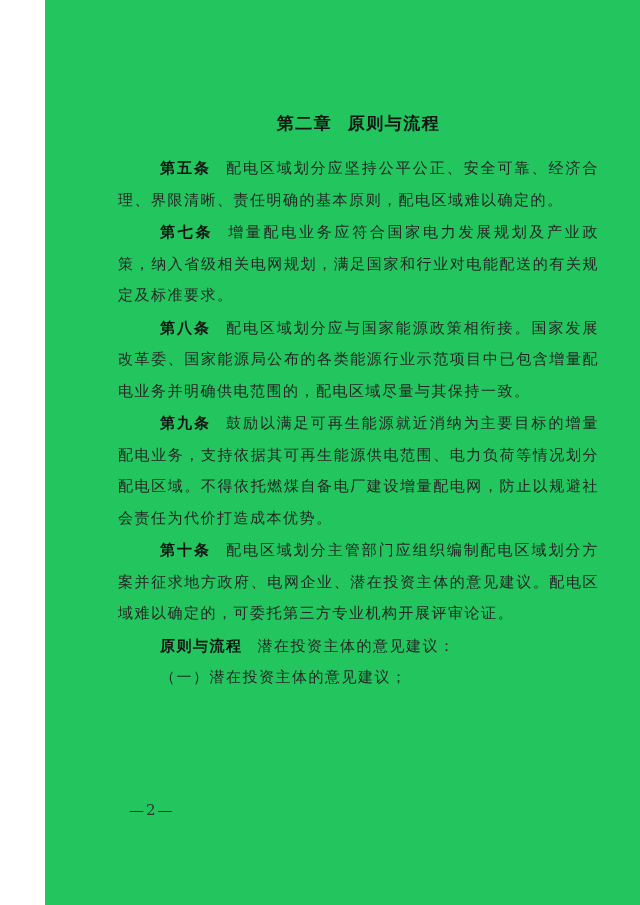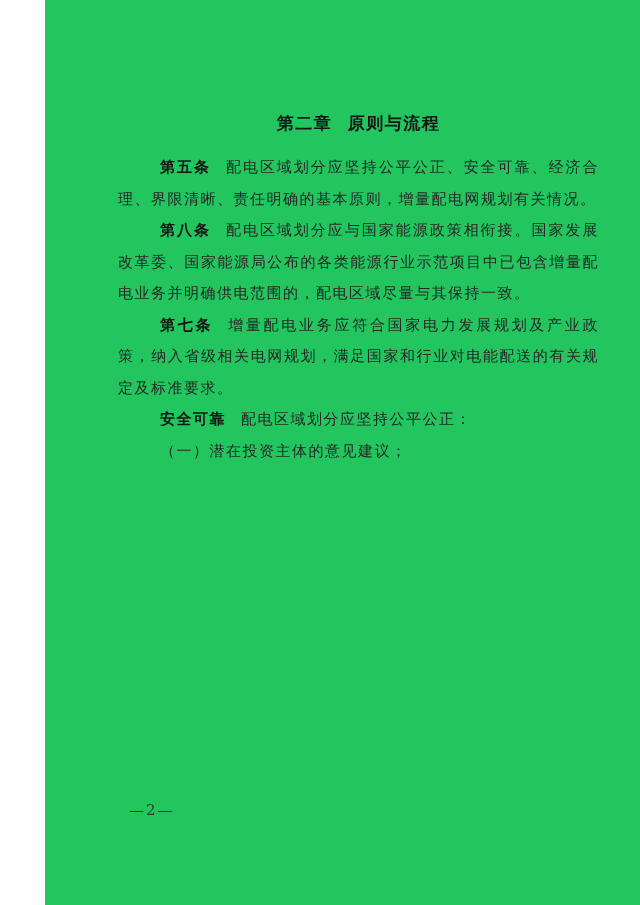--- a/index.html
+++ b/index.html
@@ -38,21 +38,21 @@
       margin: 0;
       font-size: 15px;
       line-height: 31.5px;
       letter-spacing: 1.5px;
       text-align: justify;
       text-justify: inter-ideograph;
       text-indent: 42px;
       color: #262626;
     }
     .article-label {
-      font-family: Liberation Serif, serif;
+      font-family: Liberation Sans, sans-serif;
       font-weight: bold;
       margin-right: 15px;
       color: #141414;
     }
     .page-number {
       position: absolute;
       left: 84px;
       top: 801px;
       font-size: 15px;
       letter-spacing: 2px;
@@ -60,29 +60,31 @@
     }
   </style>
 </head>
 <body>
 
 <div class="page">
   <div class="content">
 
     <h1 class="chapter-title">第二章 原则与流程</h1>
 
-    <p class="para"><span class="article-label">第五条</span><span>配电区域划分应坚持公平公正、安全可靠、经济合理、界限清晰、责任明确的基本原则，增量配电网规划有关情况。</span></p>
+    <p class="para"><span class="article-label">第五条</span><span>配电区域划分应坚持公平公正、安全可靠、经济合理、界限清晰、责任明确的基本原则，配电区域难以确定的。</span></p>
 
+
+    <p class="para"><span class="article-label">第七条</span><span>增量配电业务应符合国家电力发展规划及产业政策，纳入省级相关电网规划，满足国家和行业对电能配送的有关规定及标准要求。</span></p>
 
     <p class="para"><span class="article-label">第八条</span><span>配电区域划分应与国家能源政策相衔接。国家发展改革委、国家能源局公布的各类能源行业示范项目中已包含增量配电业务并明确供电范围的，配电区域尽量与其保持一致。</span></p>
 
-    <p class="para"><span class="article-label">第七条</span><span>增量配电业务应符合国家电力发展规划及产业政策，纳入省级相关电网规划，满足国家和行业对电能配送的有关规定及标准要求。</span></p>
+    <p class="para"><span class="article-label">第九条</span><span>鼓励以满足可再生能源就近消纳为主要目标的增量配电业务，支持依据其可再生能源供电范围、电力负荷等情况划分配电区域。不得依托燃煤自备电厂建设增量配电网，防止以规避社会责任为代价打造成本优势。</span></p>
 
+    <p class="para"><span class="article-label">第十条</span><span>配电区域划分主管部门应组织编制配电区域划分方案并征求地方政府、电网企业、潜在投资主体的意见建议。配电区域难以确定的，可委托第三方专业机构开展评审论证。</span></p>
 
-
-    <p class="para"><span class="article-label">安全可靠</span><span>配电区域划分应坚持公平公正：</span></p>
+    <p class="para"><span class="article-label">原则与流程</span><span>潜在投资主体的意见建议：</span></p>
 
     <p class="para"><span>（一）潜在投资主体的意见建议；</span></p>
 
   </div>
 
   <div class="page-number">—2—</div>
 </div>
 
 </body></html>

